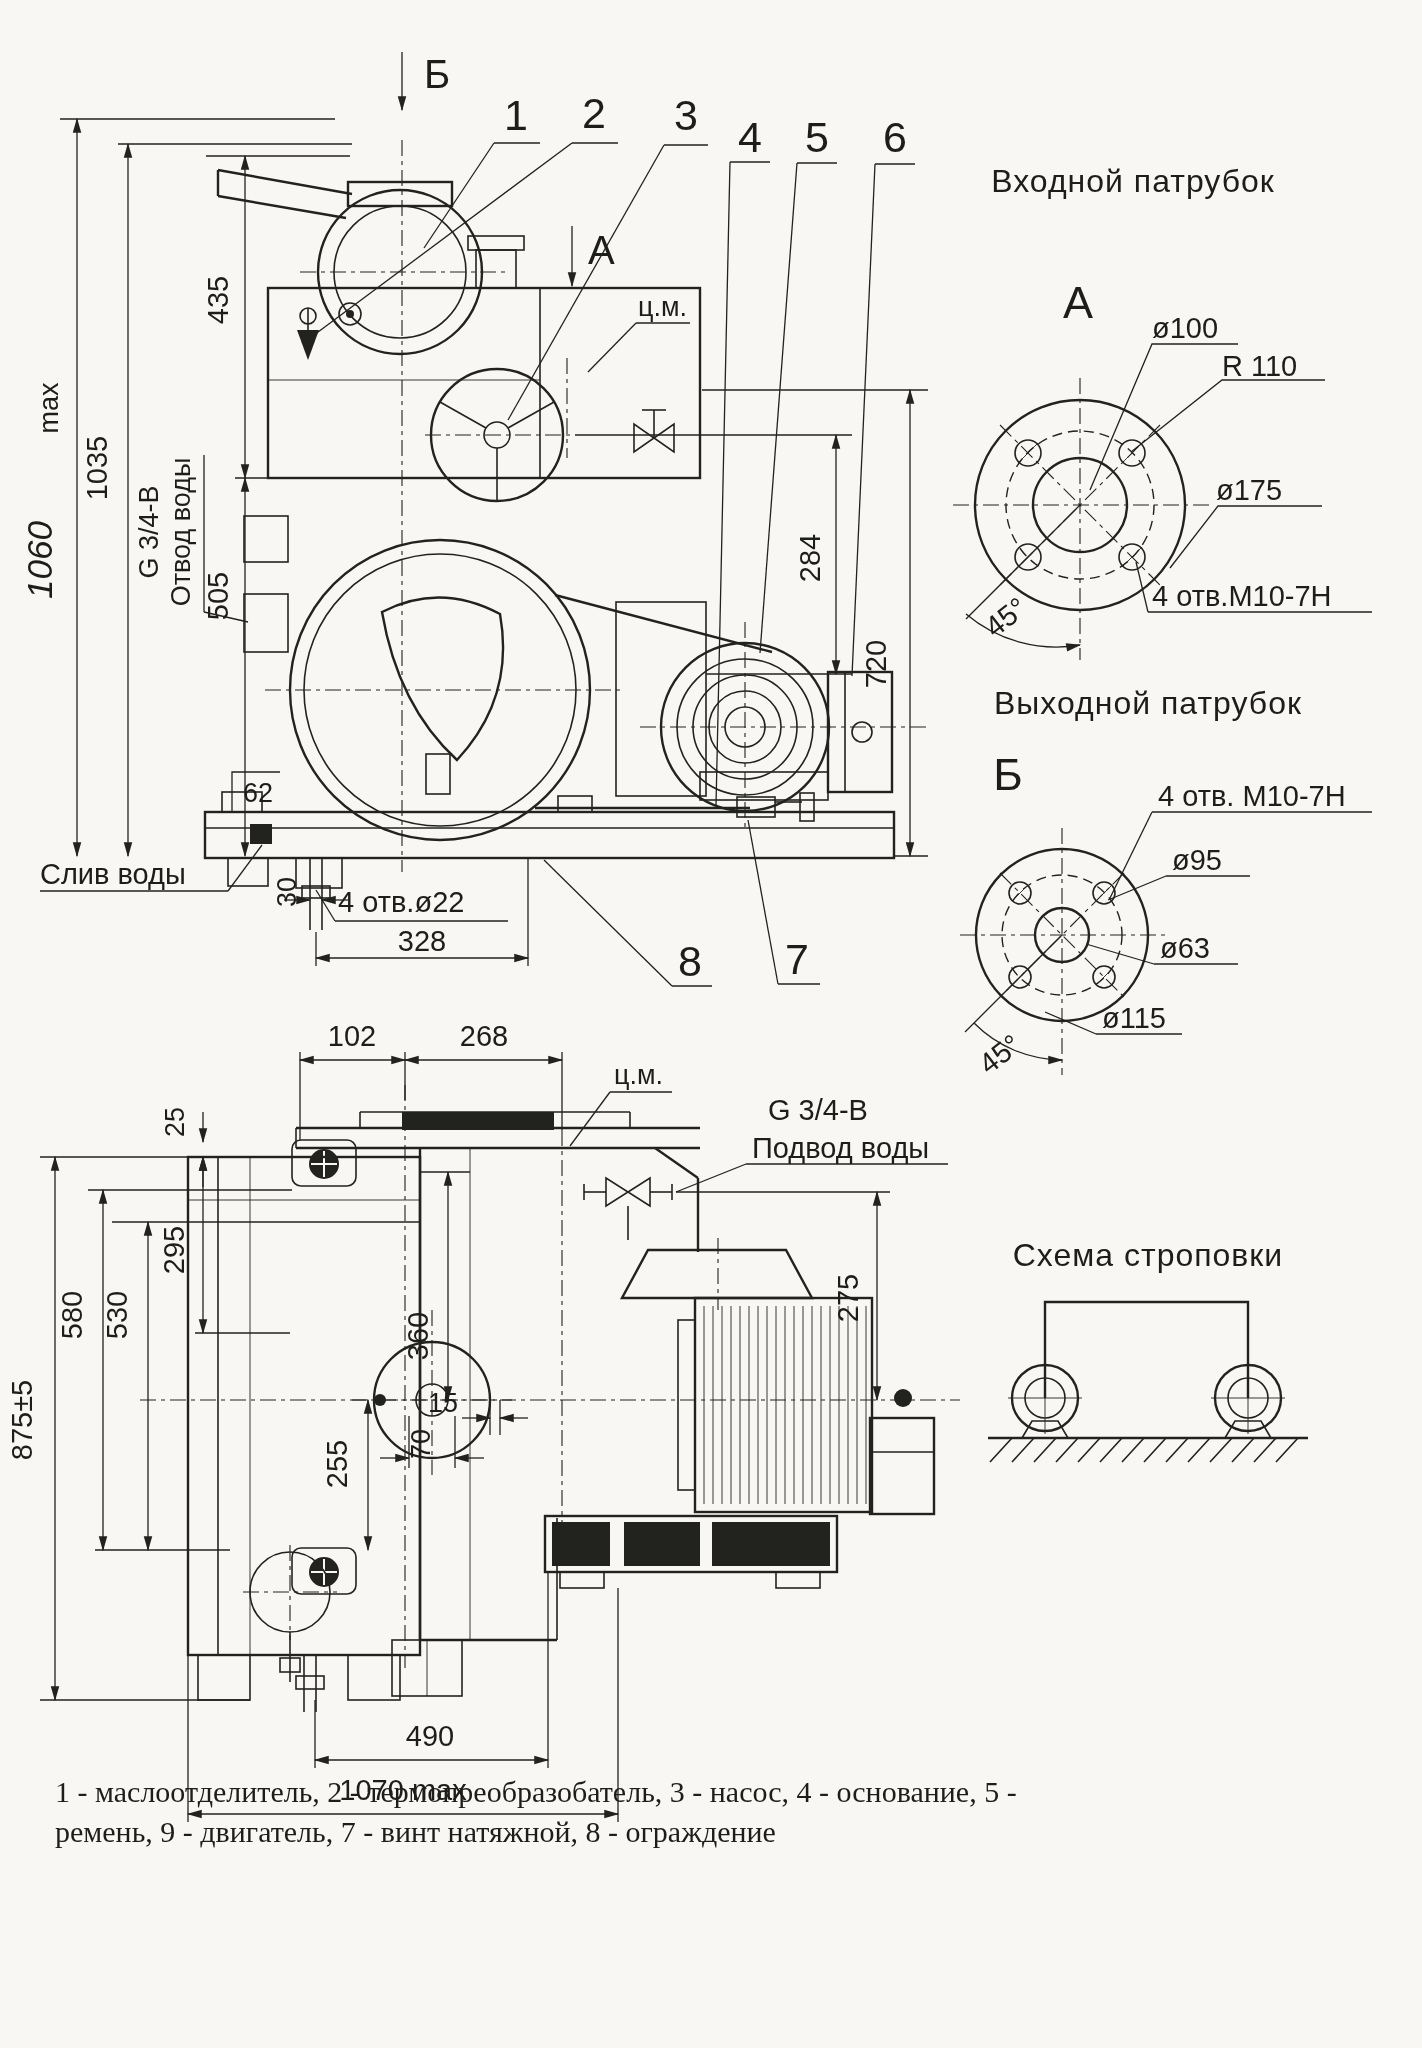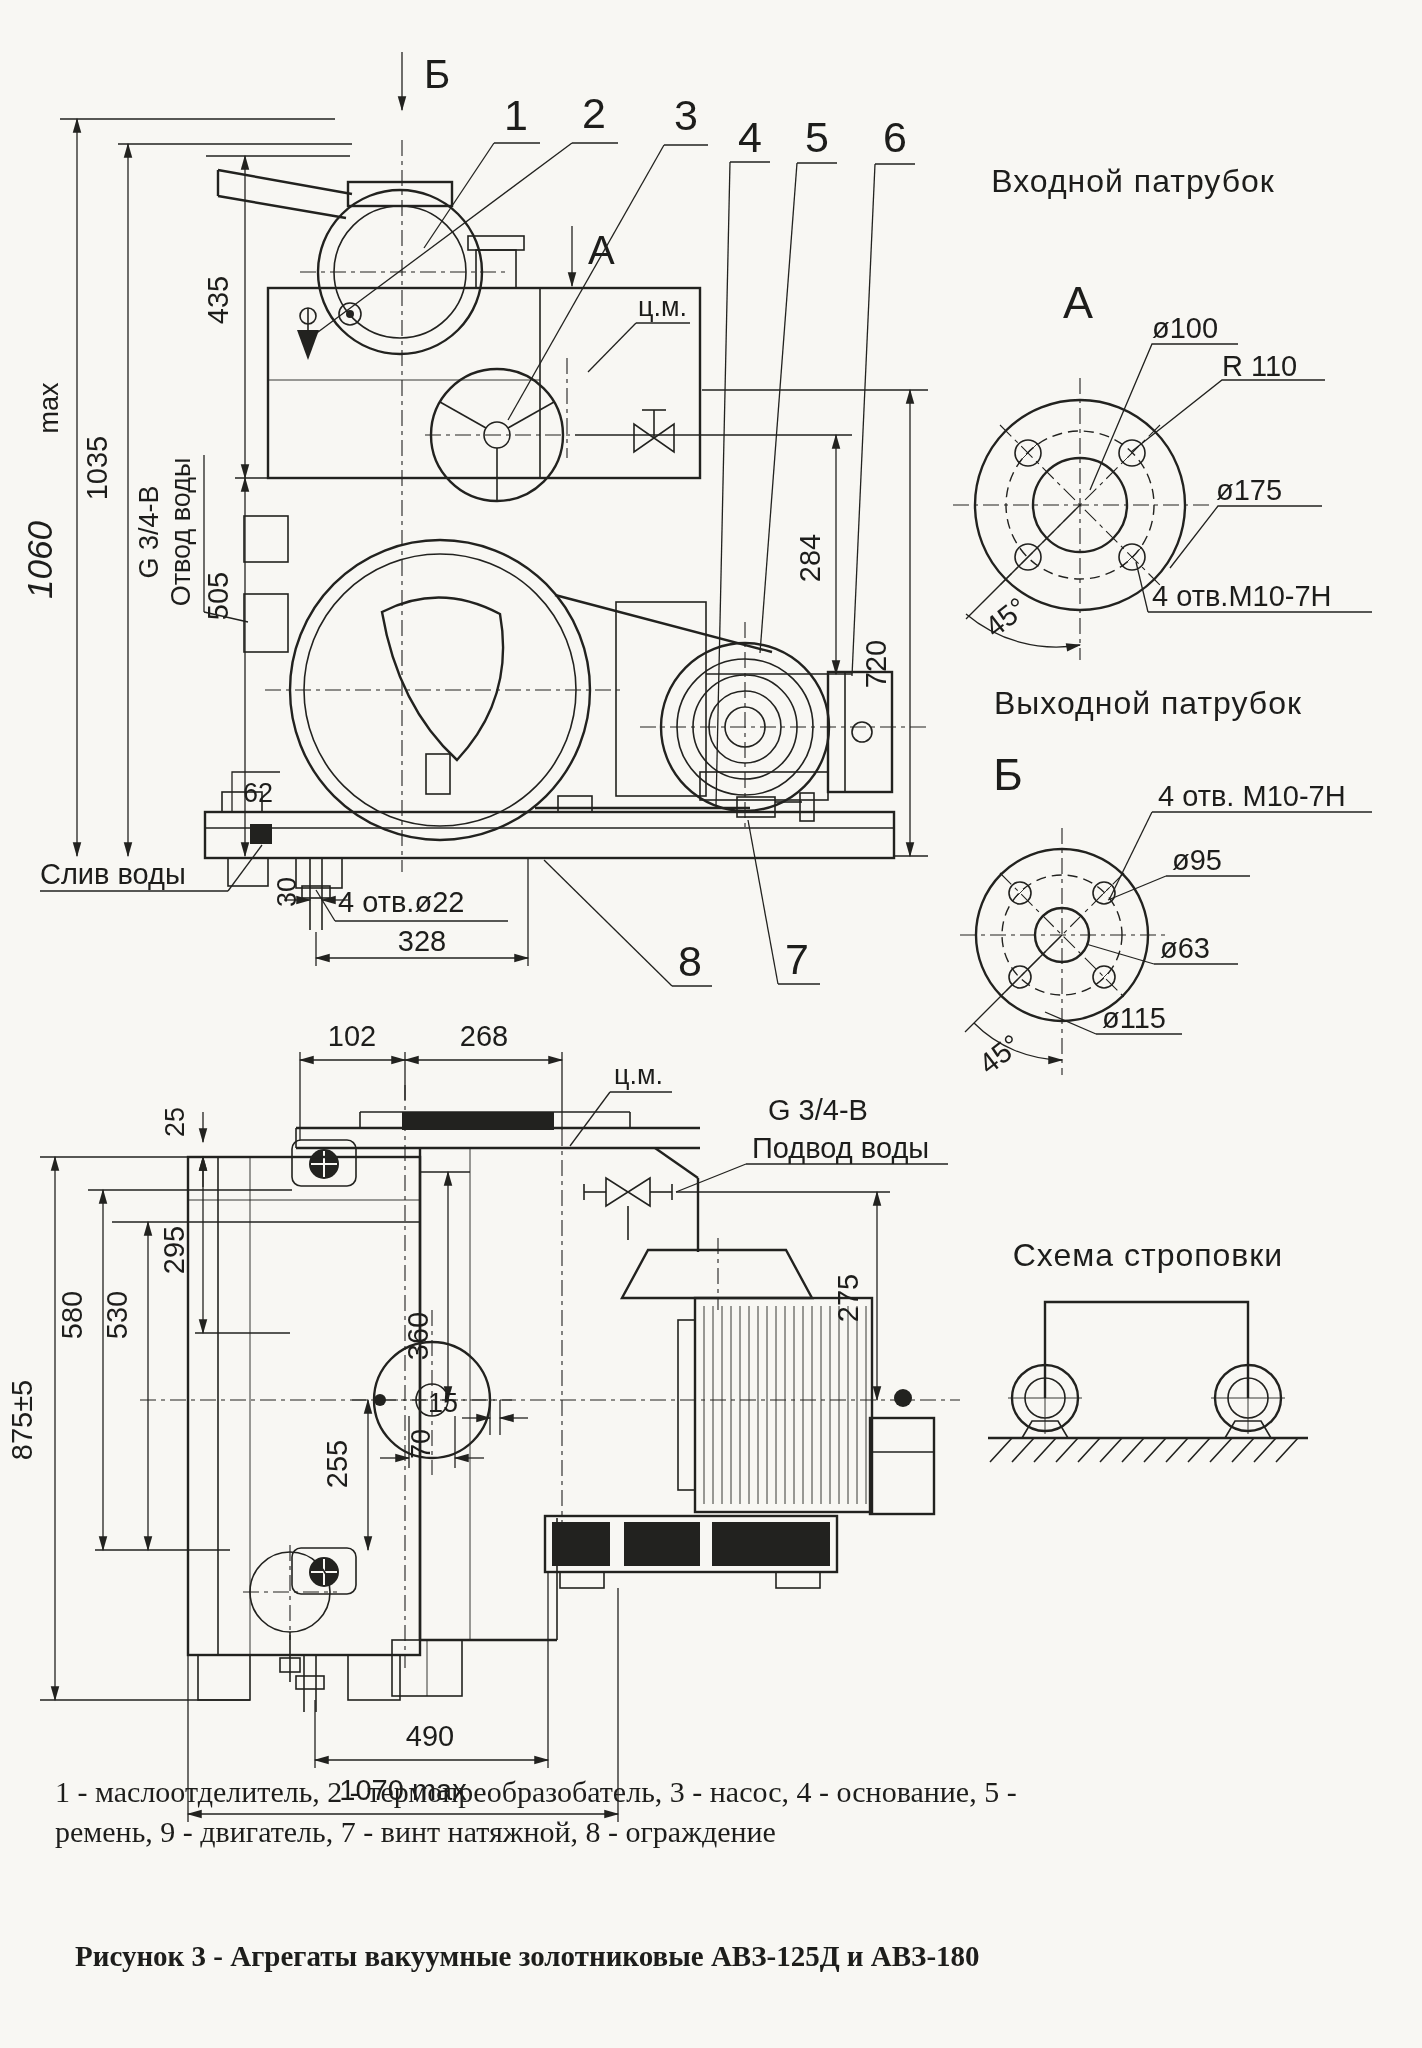--- a/index.html
+++ b/index.html
@@ -436,14 +436,13 @@
     <polygon class="ln15" points="1225,1438 1235,1421 1261,1421 1271,1438"></polygon>
     <line class="ln22" x1="988" y1="1438" x2="1308" y2="1438"></line>
     <path class="ln15" d="M1012,1438 L990,1462 M1034,1438 L1012,1462 M1056,1438 L1034,1462 M1078,1438 L1056,1462 M1100,1438 L1078,1462 M1122,1438 L1100,1462 M1144,1438 L1122,1462 M1166,1438 L1144,1462 M1188,1438 L1166,1462 M1210,1438 L1188,1462 M1232,1438 L1210,1462 M1254,1438 L1232,1462 M1276,1438 L1254,1462 M1298,1438 L1276,1462"></path>
   </g>
 </svg>
 
 <div class="legend">
   <div>1 - маслоотделитель, 2 - термопреобразобатель, 3 - насос, 4 - основание, 5 -</div>
   <div>ремень,  9 - двигатель, 7 - винт натяжной, 8 - ограждение</div>
 </div>
-<div class="caption">Рисунок 3 - Агрегаты вакуумные золотниковые АВЗ-125Д и АВЗ-180</div>
 </div>
 
 </body></html>

